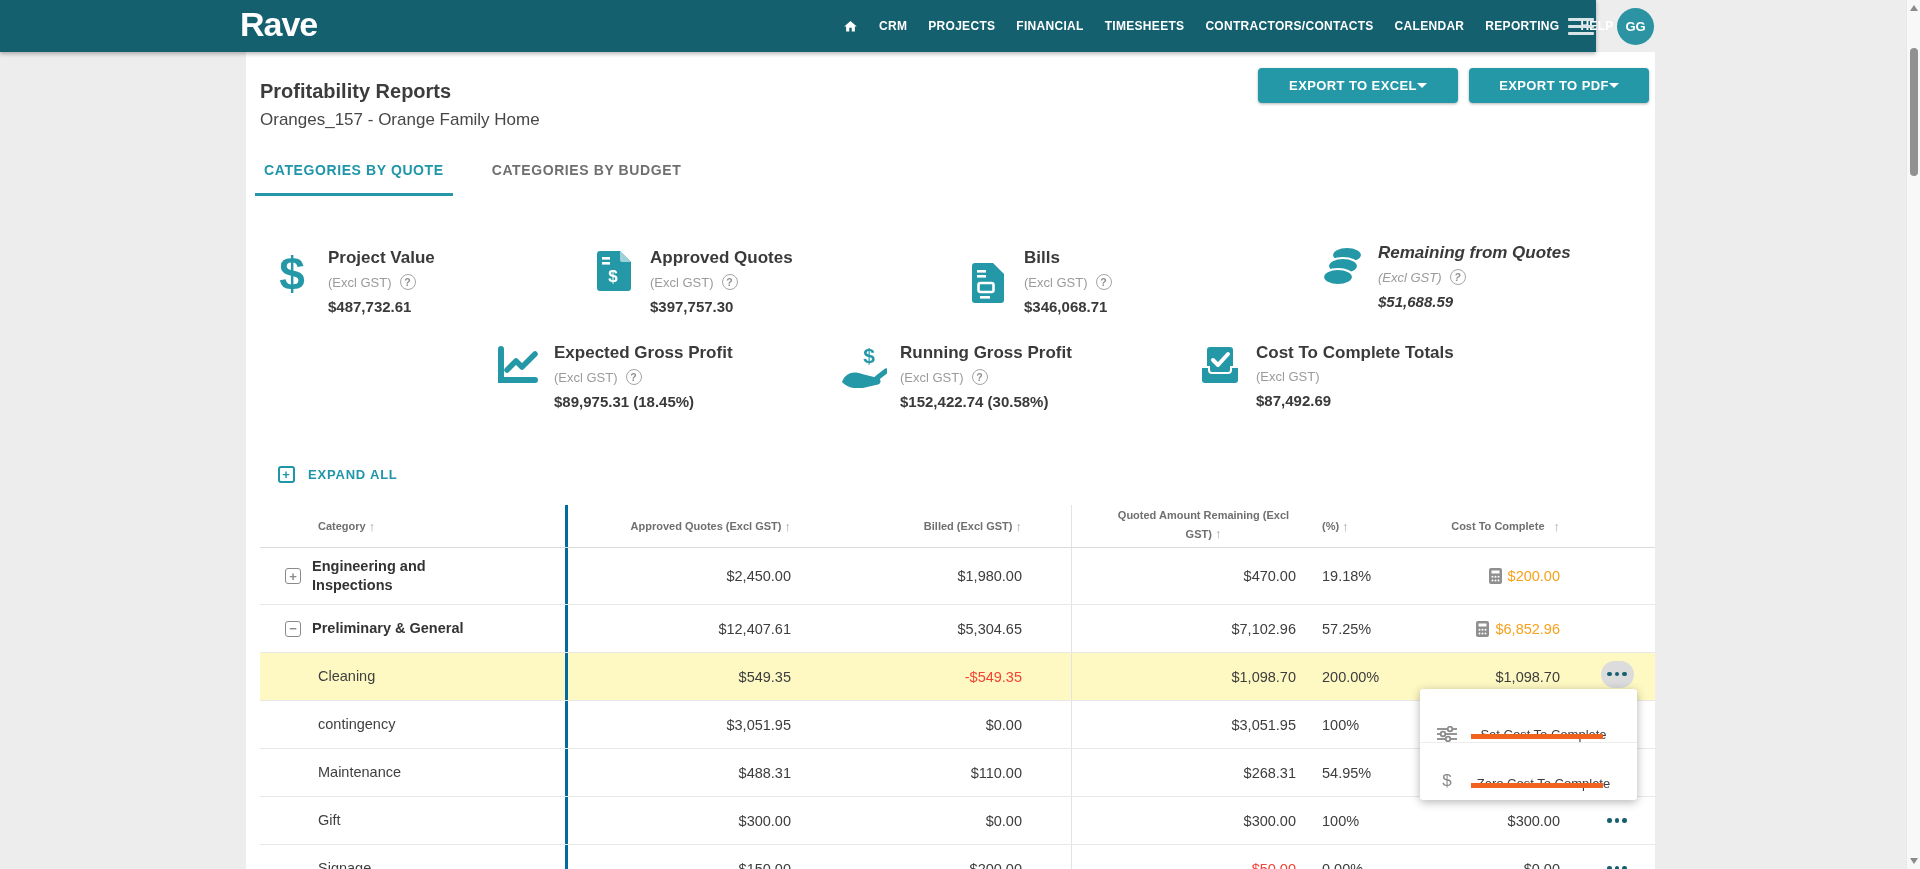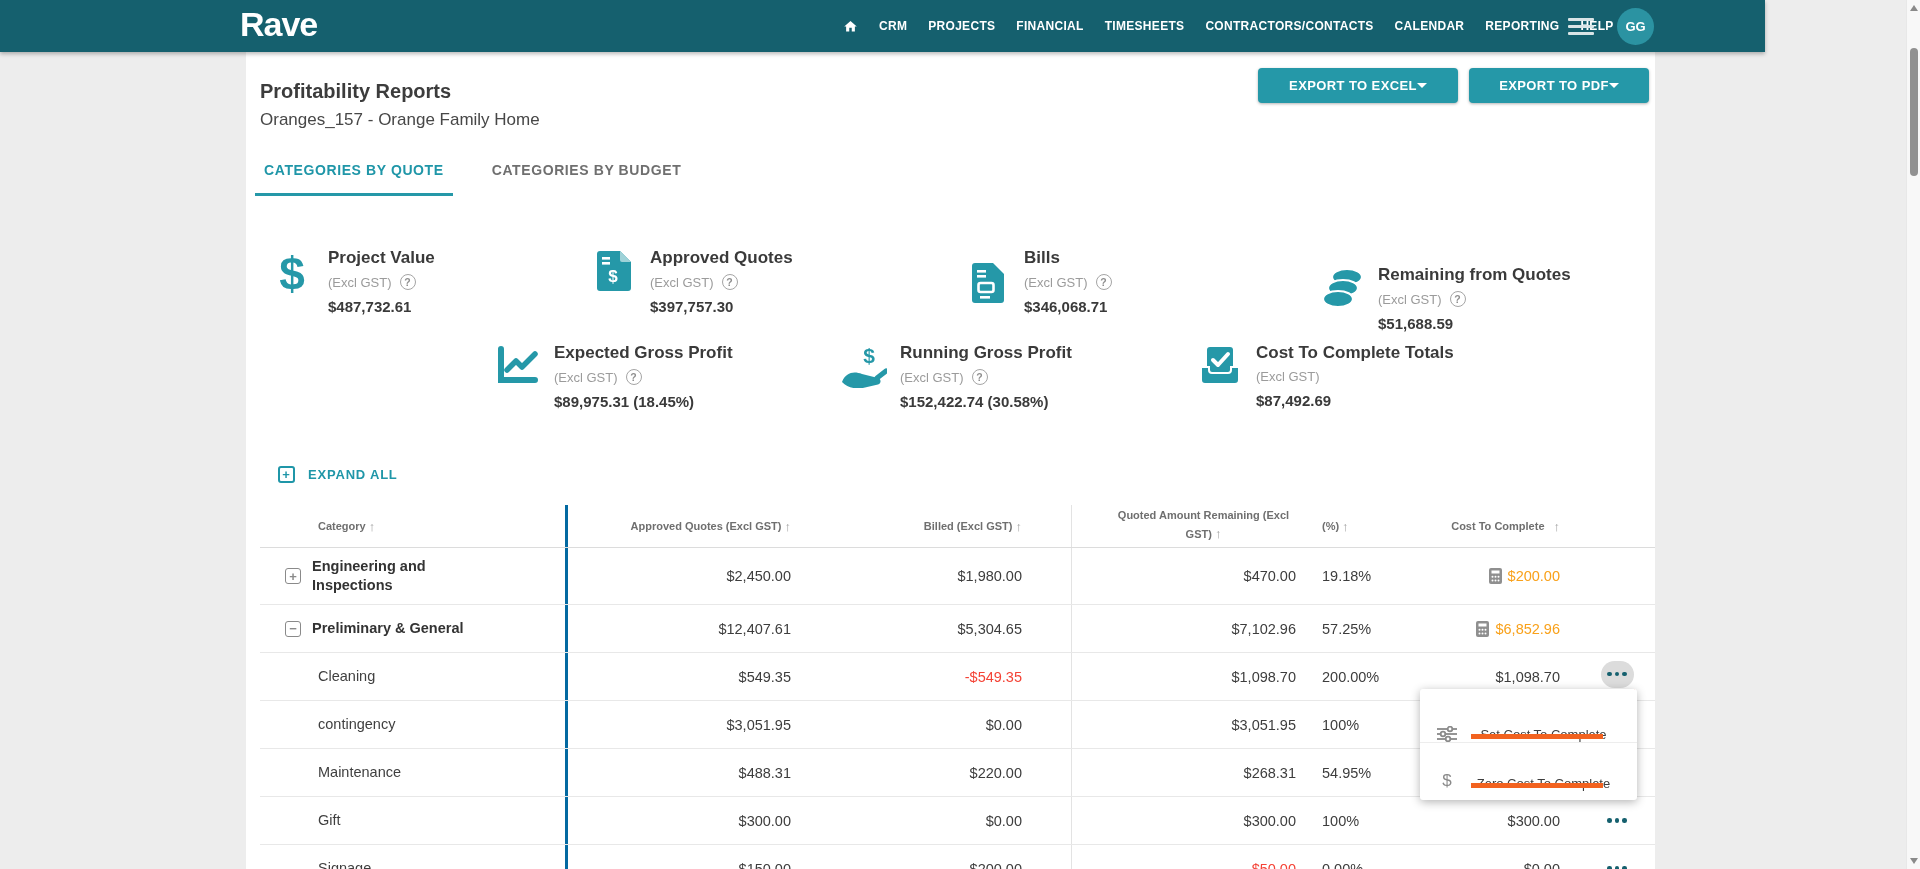--- a/index.html
+++ b/index.html
@@ -4,21 +4,21 @@
 <style>
   * { box-sizing: border-box; margin: 0; padding: 0; }
   html,body { width:1920px; height:869px; }
   body {
     position: relative; overflow: hidden;
     background: #ededed;
     font-family: "Liberation Sans", sans-serif;
     color: #3d3d3d;
   }
   
-  .navbar { position:absolute; left:0; top:0; width:1765px; height:52px; background:#15606E;
+  .navbar { position:absolute; left:0; top:0; width:1596px; height:52px; background:#15606E;
             box-shadow:0 2px 4px rgba(0,0,0,.28); z-index:40; }
   .brand { position:absolute; left:240px; top:5px; color:#fff; font-size:34px; font-weight:700; letter-spacing:-1px; cursor:pointer; }
   .navlinks { position:absolute; left:843px; top:0; height:52px; display:flex; align-items:center; gap:21px; }
   .navlink { color:#ffffff; font-size:12px; font-weight:700; letter-spacing:.3px; cursor:pointer; white-space:nowrap; }
   .home-icon { display:flex; cursor:pointer; }
   .hamburger { position:absolute; left:1568px; top:18px; width:26px; cursor:pointer; }
   .hamburger .bar { height:3px; background:#d9e4e6; margin-bottom:4px; border-radius:1px; }
   .avatar { position:absolute; left:1617px; top:8px; width:37px; height:37px; border-radius:50%; background:#2B93A2;
             color:#fff; font-size:13px; font-weight:700; display:flex; align-items:center; justify-content:center; cursor:pointer; }
   
@@ -49,21 +49,21 @@
   .expand-all { position:absolute; left:278px; top:466px; display:flex; align-items:center; gap:13px; color:#1F96A8;
                 font-weight:700; font-size:13px; letter-spacing:.8px; cursor:pointer; z-index:2; }
   .plusbox { width:17px; height:17px; border:2px solid #1F96A8; border-radius:3px; display:flex; align-items:center;
              justify-content:center; font-size:13px; font-weight:700; line-height:13px; }
   
   .tbl { position:absolute; left:260px; top:505px; width:1395px; z-index:2; font-size:14.5px; }
   .thead { display:flex; align-items:center; min-height:43px; border-bottom:1px solid #dcdcdc;
            color:#6f6f6f; font-size:11px; font-weight:700; cursor:pointer; }
   .tr { display:flex; height:48px; border-bottom:1px solid #e8e8e8; background:#fff; }
   .tr.tall { height:57px; }
-  .tr.selected { background:#ffffff; }
+  .tr.selected { background:#fef9c3; }
   .td { display:flex; align-items:center; align-self:stretch; }
   .r { justify-content:flex-end; text-align:right; }
   .cat { width:308px; border-right:3px solid #0369a1; padding-left:25px; }
   .thead .cat, .child .cat { padding-left:58px; }
   .app { width:240px; padding-right:17px; }
   .bil { width:264px; padding-right:49px; border-right:1px solid #e3e3e3; }
   .rem { width:241px; padding-right:17px; }
   .thead .rem { justify-content:center; text-align:center; padding-left:34px; padding-right:12px; line-height:1.55;
                 display:block; align-self:center; }
   .pct { width:86px; padding-left:9px; }
@@ -195,21 +195,21 @@
   <div class="tx">
     <div class="sc-title">Bills</div>
     <div class="sc-sub">
         <span>(Excl GST)</span>
       <span class="q">?</span>
       </div>
     <div class="sc-val">$346,068.71</div>
   </div>
 </div>
 
-<div class="scard" style="left:1318px; top:264px;">
+<div class="scard" style="left:1318px; top:242px;font-style:italic;">
   <div class="ic">
     <svg width="46" height="42" viewBox="0 0 46 42">
       <ellipse cx="28" cy="9" rx="15" ry="8" fill="#2598A8" stroke="#fff" stroke-width="2.2"></ellipse>
       <ellipse cx="24" cy="20" rx="15" ry="8" fill="#2598A8" stroke="#fff" stroke-width="2.2"></ellipse>
       <ellipse cx="19" cy="31" rx="15" ry="8" fill="#2598A8" stroke="#fff" stroke-width="2.2"></ellipse>
     </svg>
   </div>
   <div class="tx">
     <div class="sc-title">Remaining from Quotes</div>
     <div class="sc-sub">
@@ -392,21 +392,21 @@
     <div class="td pct">100%</div>
     <div class="td r ctc"></div>
     <div class="td act"></div>
   </div>
 
   <div class="tr child">
     <div class="td cat">
         <span class="name">Maintenance</span>
       </div>
     <div class="td r app">$488.31</div>
-    <div class="td r bil">$220.00</div>
+    <div class="td r bil">$110.00</div>
     <div class="td r rem">$268.31</div>
     <div class="td pct">54.95%</div>
     <div class="td r ctc"></div>
     <div class="td act"></div>
   </div>
 
   <div class="tr child">
     <div class="td cat">
         <span class="name">Gift</span>
       </div>

